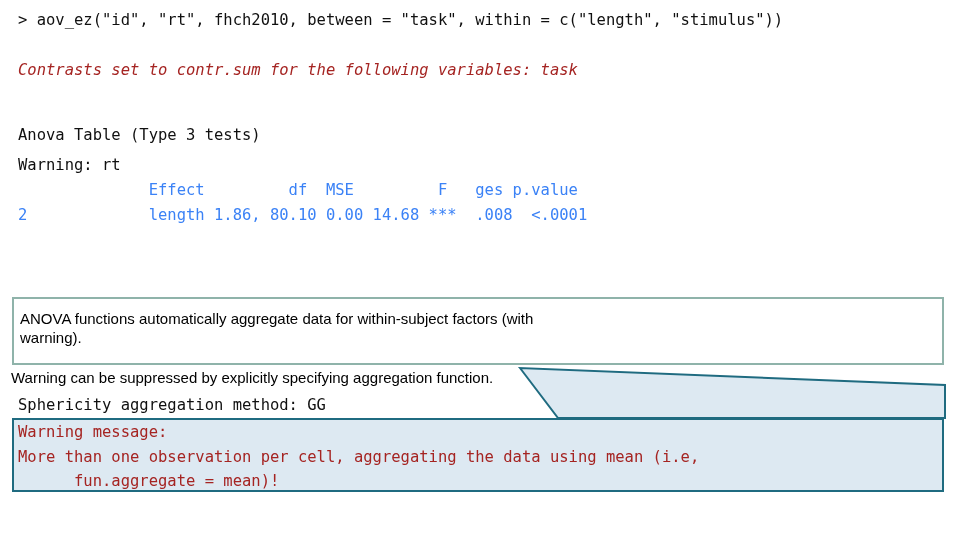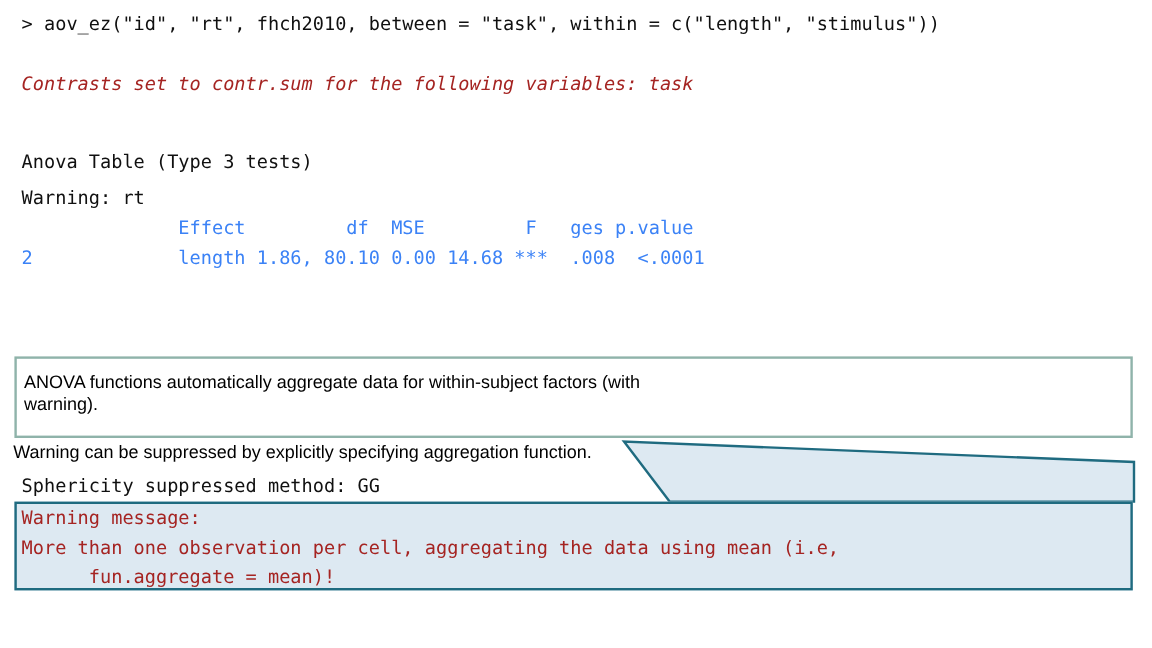--- a/index.html
+++ b/index.html
@@ -145,21 +145,21 @@
 
     <div class="console-block code-line" id="line-anova-title">Anova Table (Type 3 tests)</div>
 
     <div class="console-block code-line" id="line-response">Warning: rt</div>
 
     <div class="console-block" id="table-block">
       <div class="table-row">              Effect         df  MSE         F   ges p.value</div>
       <div class="table-row">2             length 1.86, 80.10 0.00 14.68 ***  .008  &lt;.0001</div>
     </div>
 
-    <div class="console-block code-line" id="line-sphericity">Sphericity suppressed method: GG</div>
+    <div class="console-block code-line" id="line-sphericity">Sphericity aggregation method: GG</div>
   </div>
 
   <svg id="callout-tail" viewBox="0 0 960 75" preserveAspectRatio="none">
     <polygon points="520,13 558,63 945,63 945,30" fill="#DDE9F2" stroke="#1F6B80" stroke-width="2"></polygon>
   </svg>
 
   <div id="annotation-box"></div>
 
   <div class="annot-text" id="annot-line-1">ANOVA functions automatically aggregate data for within-subject factors (with</div>
 

